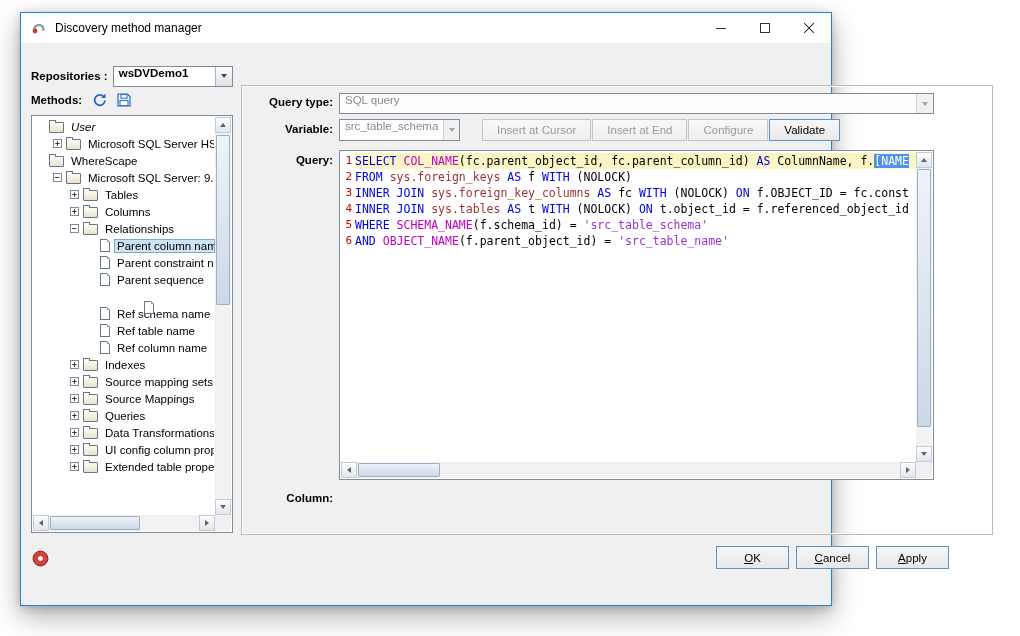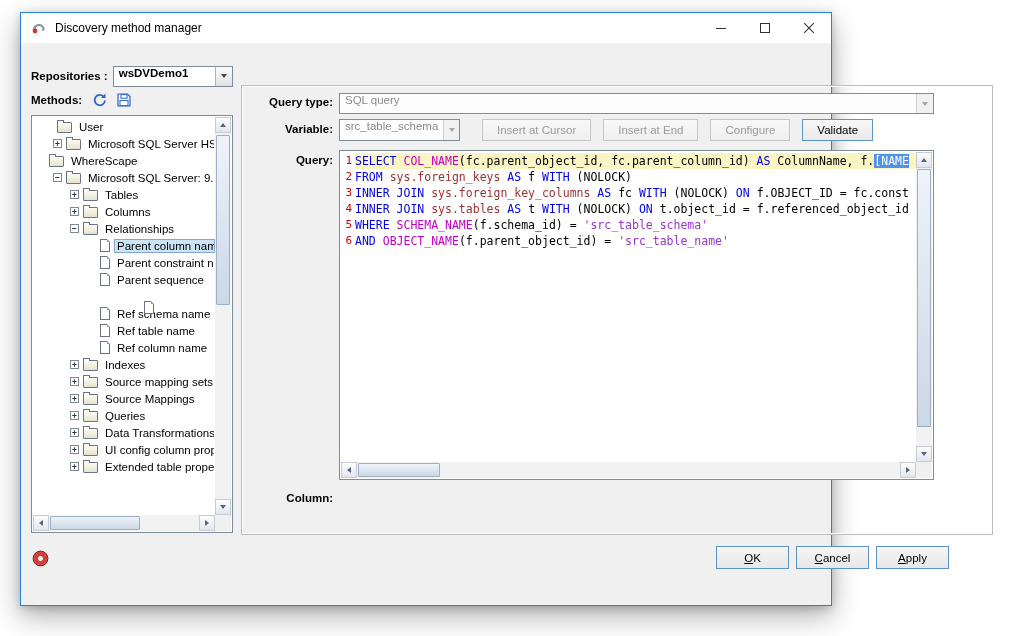--- a/index.html
+++ b/index.html
@@ -84,21 +84,21 @@
   .tri-l { width:0; height:0; border-top:3px solid transparent; border-bottom:3px solid transparent; border-right:4px solid #5a6678; }
   .tri-r { width:0; height:0; border-top:3px solid transparent; border-bottom:3px solid transparent; border-left:4px solid #5a6678; }
 
   
   .group { position:absolute; left:220px; top:42px; width:752px; height:450px;
            border:1px solid #bcbcbc; box-shadow:inset 0 0 0 1px #fdfdfd; }
   .glabel { position:absolute; left:0; width:91px; text-align:right;
             font-weight:bold; font-size:11.5px; color:#000; }
   .qt-combo { position:absolute; left:97px; top:7px; width:595px; }
   .var-combo { position:absolute; left:97px; top:33px; width:121px; height:22px; }
-  .var-buttons { position:absolute; left:240px; top:33px; height:22px; display:flex; gap:12px; }
+  .var-buttons { position:absolute; left:240px; top:33px; height:22px; display:flex; gap:1px; }
 
   .jbtn { height:22px; padding:0 14px; font-family:"Liberation Sans",sans-serif; font-size:11.5px;
           background:linear-gradient(#f7f7f7,#e9e9e9); border:1px solid var(--button-border,#5e93c8); color:#000; }
   .jbtn.disabled { color:#9b9b9b; border-color:#c6c6c6; background:linear-gradient(#f8f8f8,#efefef); }
 
   
   .editor { position:absolute; left:97px; top:64px; width:595px; height:330px;
             background:#fff; border:1px solid #7f8c99; }
   .gutter { position:absolute; left:0; top:0; width:15px; bottom:17px; padding-top:2px;
             font-family:"DejaVu Sans Mono",monospace; font-size:11px; color:var(--line-no,#cc0000);
@@ -180,21 +180,21 @@
         <svg width="14" height="14" viewBox="0 0 14 14">
           <path d="M1 1 H10.5 L13 3.5 V13 H1 Z" fill="#eaf1fb" stroke="#2a66c8" stroke-width="1.2"></path>
           <rect x="4" y="1.6" width="6" height="3.6" fill="#fff" stroke="#2a66c8" stroke-width="1"></rect>
           <rect x="3" y="7.6" width="8" height="5" fill="#fff" stroke="#2a66c8" stroke-width="1"></rect>
         </svg>
       </span>
     </div>
 
     <div class="tree-panel">
       <div class="tree-view">
-          <div class="tree-row" style="padding-left: 11px;">
+          <div class="tree-row" style="padding-left: 3px; font-style: italic;">
             <span class="expander-spacer"></span>
             <span class="tree-icon folder"></span>
             <span class="tree-label">User</span>
           </div>
           <div class="tree-row" style="padding-left: 20px;">
             <span class="expander">+</span>
             <span class="tree-icon folder"></span>
             <span class="tree-label">Microsoft SQL Server HS: 9</span>
           </div>
           <div class="tree-row" style="padding-left: 3px;">

